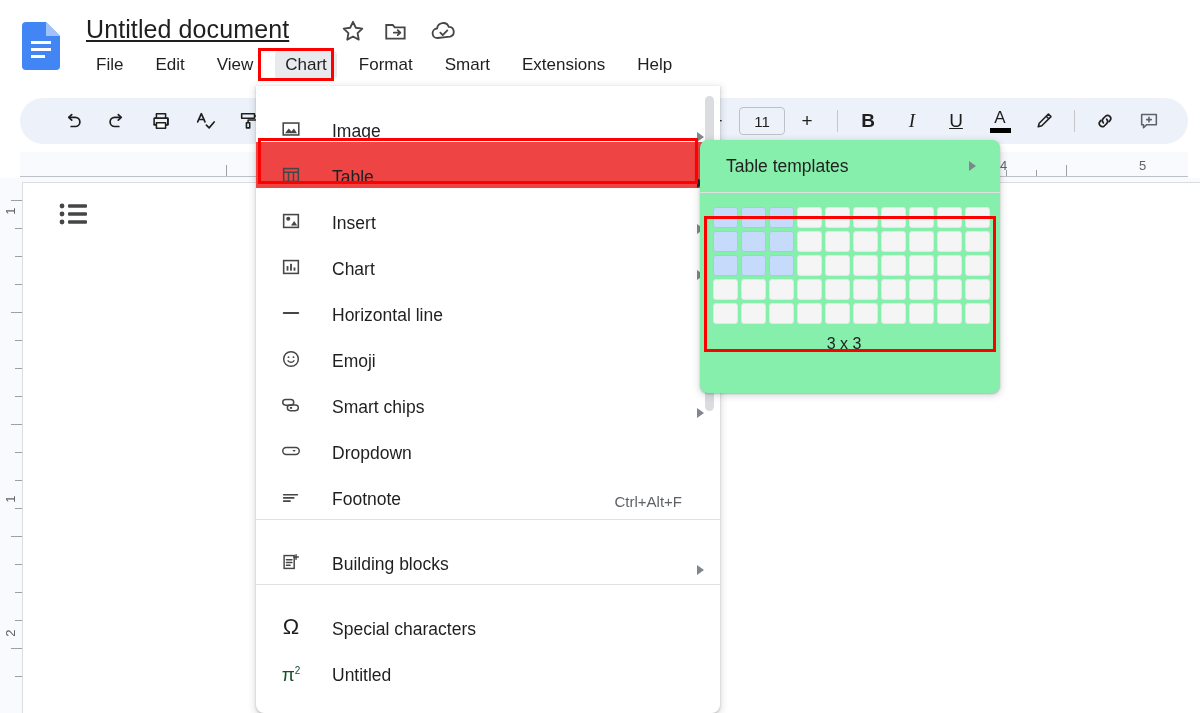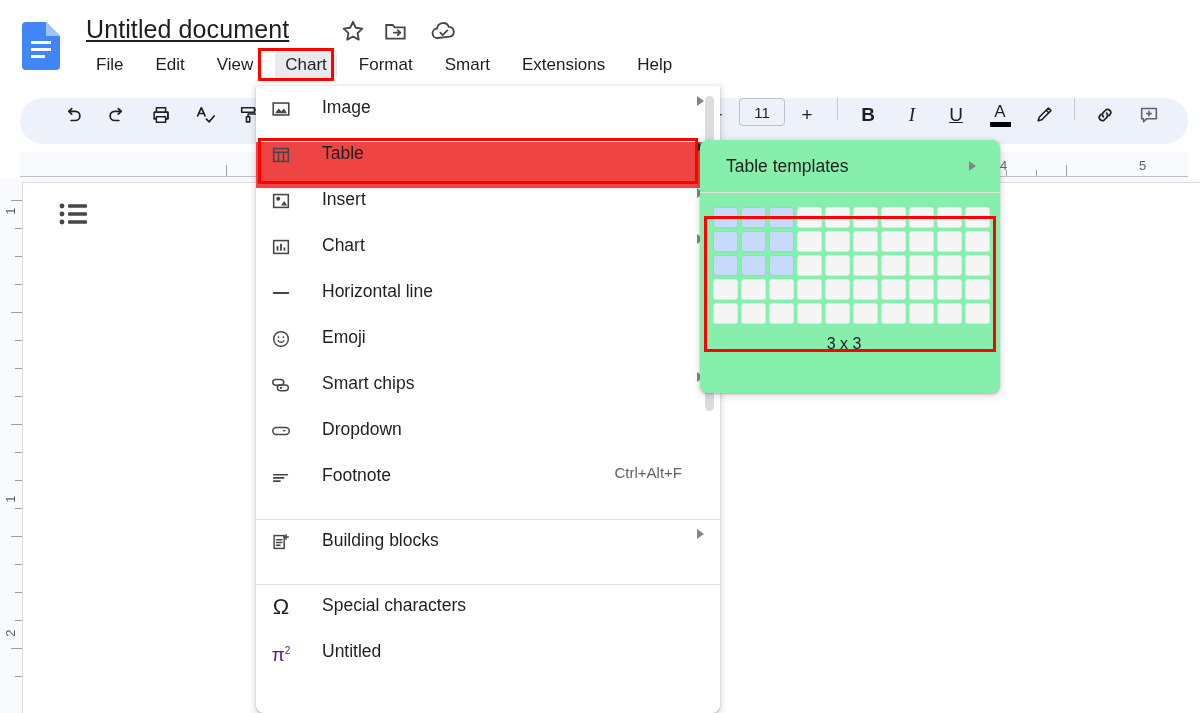--- a/index.html
+++ b/index.html
@@ -38,21 +38,21 @@
   
   .annot { position:absolute; border:3px solid #ff0000; pointer-events:none; z-index:60; }
   #annot-insert { left:258px; top:48px; width:76px; height:33px; }
   #annot-table  { left:258px; top:138px; width:440px; height:46px; }
   #annot-grid   { left:704px; top:216px; width:292px; height:136px; }
 
   
   .toolbar {
     position:absolute; left:20px; top:98px; width:1168px; height:46px;
     background:#edf2fa; border-radius:24px;
-    display:flex; align-items:flex-start;
+    display:flex; align-items:center;
   }
   .tb-btn {
     width:34px; height:34px; margin:0 5px;
     display:flex; align-items:center; justify-content:center;
     border-radius:50%; cursor:pointer; flex:none;
   }
   .tb-btn svg { display:block; }
   .tb-first { margin-left:36px; }
   .tb-sep { width:1px; height:22px; background:#c7c7c7; margin:0 8px; flex:none; }
   .fontsize-box {
@@ -103,22 +103,22 @@
 
   
   .dropdown {
     position:absolute; left:256px; top:86px; width:464px; height:627px;
     background:#fff; border-radius:0 0 8px 8px;
     box-shadow: 0 2px 6px 2px rgba(60,64,67,.15), 0 1px 2px rgba(60,64,67,.3);
     z-index:40; overflow:hidden;
   }
   .dd-list { position:relative; padding-top:10px; }
   .dd-item {
-    position:relative; height:46px; display:flex; align-items:flex-start;
-    padding-left:12px; padding-right:16px; cursor:pointer;
+    position:relative; height:46px; display:flex; align-items:flex-end;
+    padding-left:22px; padding-right:16px; cursor:pointer;
   }
   .dd-item.hl { background:#ef4444; }
   .dd-ico {
     width:26px; height:26px; margin-right:28px; flex:none;
     display:flex; align-items:center; justify-content:center; color:#444746;
   }
   .dd-ico svg { display:block; }
   .dd-label { font-size:17.5px; color:#1f1f1f; white-space:nowrap; line-height:22px; }
   .dd-accel { margin-left:auto; font-size:15px; color:#5f6368; padding-right:22px; white-space:nowrap; }
   .dd-arrow { margin-left:auto; width:0; height:0;
@@ -494,21 +494,21 @@
 
       <div class="dd-item">
         <span class="dd-ico">
           <span style="font-size:22px;color:#1f1f1f;line-height:22px;">Ω</span>
         </span>
         <span class="dd-label">Special characters</span>
       </div>
 
       <div class="dd-item">
         <span class="dd-ico">
-          <span style="font-size:19px;color:#4c1d95;line-height:19px;">π<sup style="font-size:10px;">2</sup></span>
+          <span style="font-size:19px;color:#14532d;line-height:19px;">π<sup style="font-size:10px;">2</sup></span>
         </span>
         <span class="dd-label">Untitled</span>
       </div>
 
     </div>
 
     <div class="dd-scroll">
       <div class="dd-thumb"></div>
     </div>
   </div>

